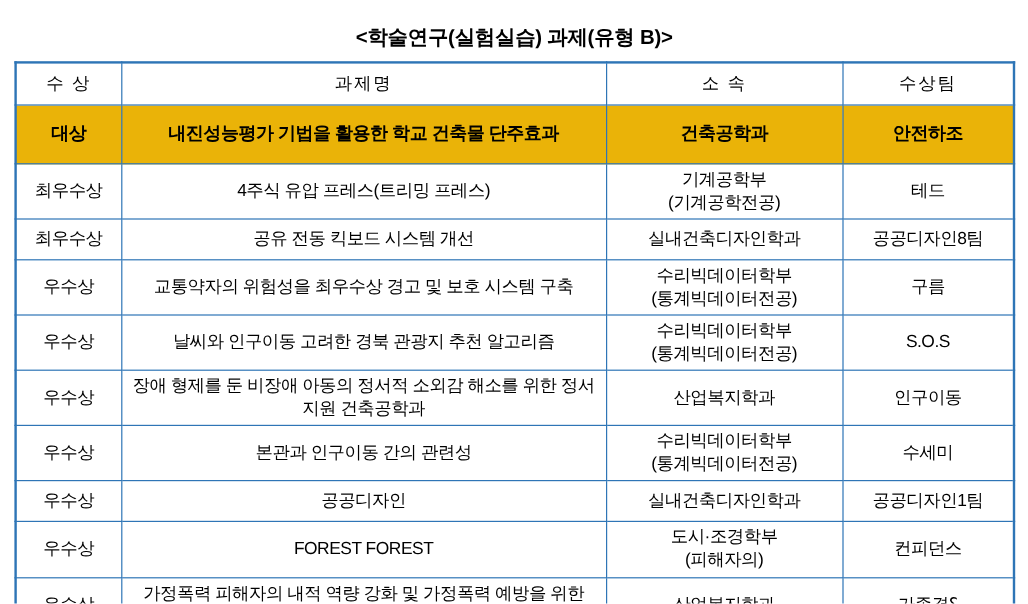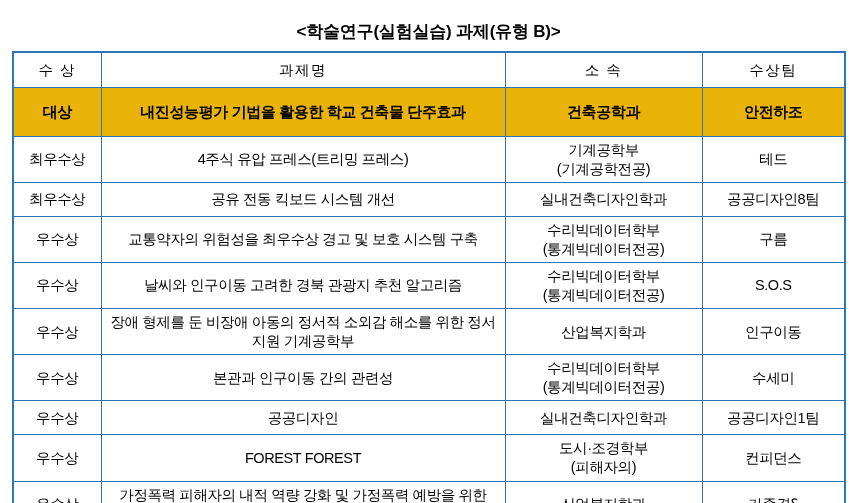--- a/index.html
+++ b/index.html
@@ -163,21 +163,21 @@
           </td>
           <td>
             <span class="cell-sub">S.O.S</span>
           </td>
         </tr>
         <tr>
           <td>
             <span class="cell-sub">우수상</span>
           </td>
           <td>
-            <span class="cell-sub">장애 형제를 둔 비장애 아동의 정서적 소외감 해소를 위한 정서 지원 기계공학부</span>
+            <span class="cell-sub">장애 형제를 둔 비장애 아동의 정서적 소외감 해소를 위한 정서 지원 건축공학과</span>
           </td>
           <td>
             <span class="cell-sub">산업복지학과</span>
           </td>
           <td>
             <span class="cell-sub">인구이동</span>
           </td>
         </tr>
         <tr>
           <td>

